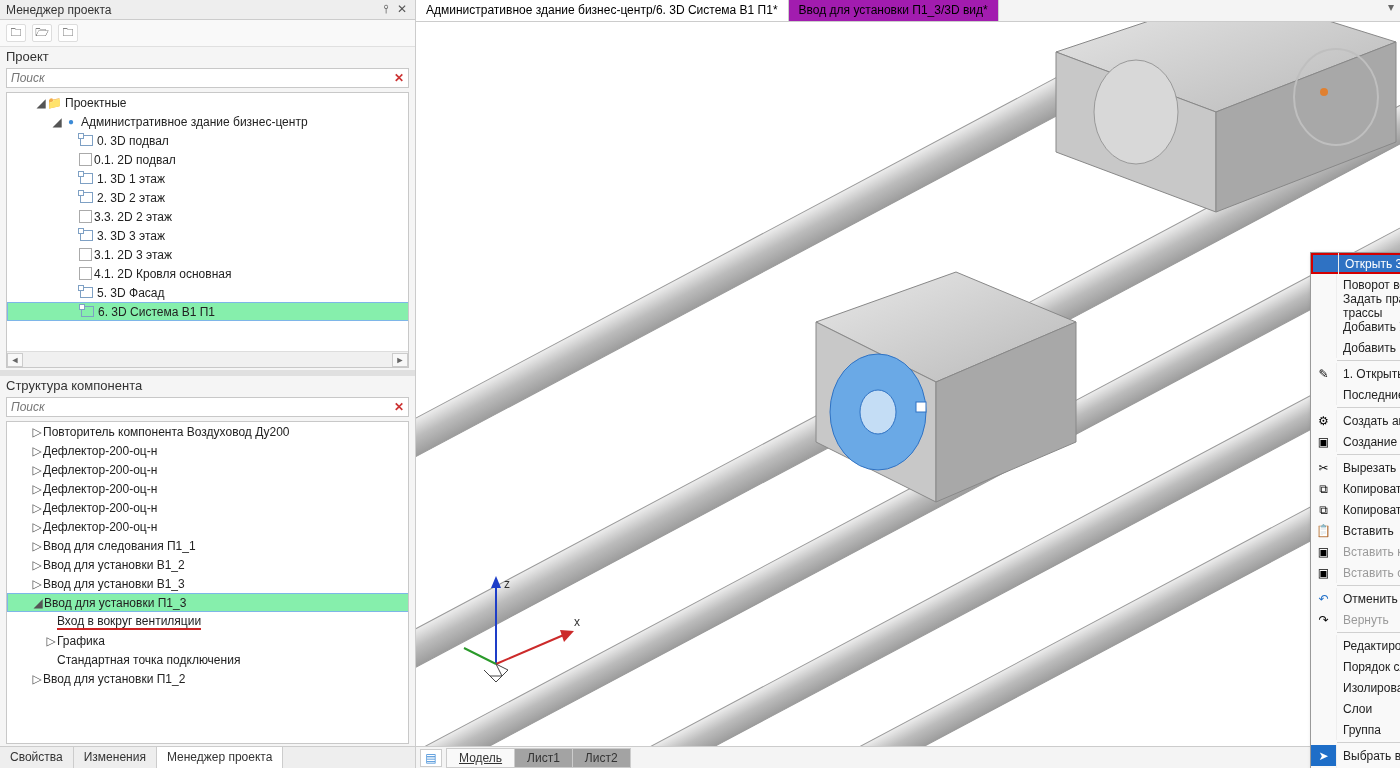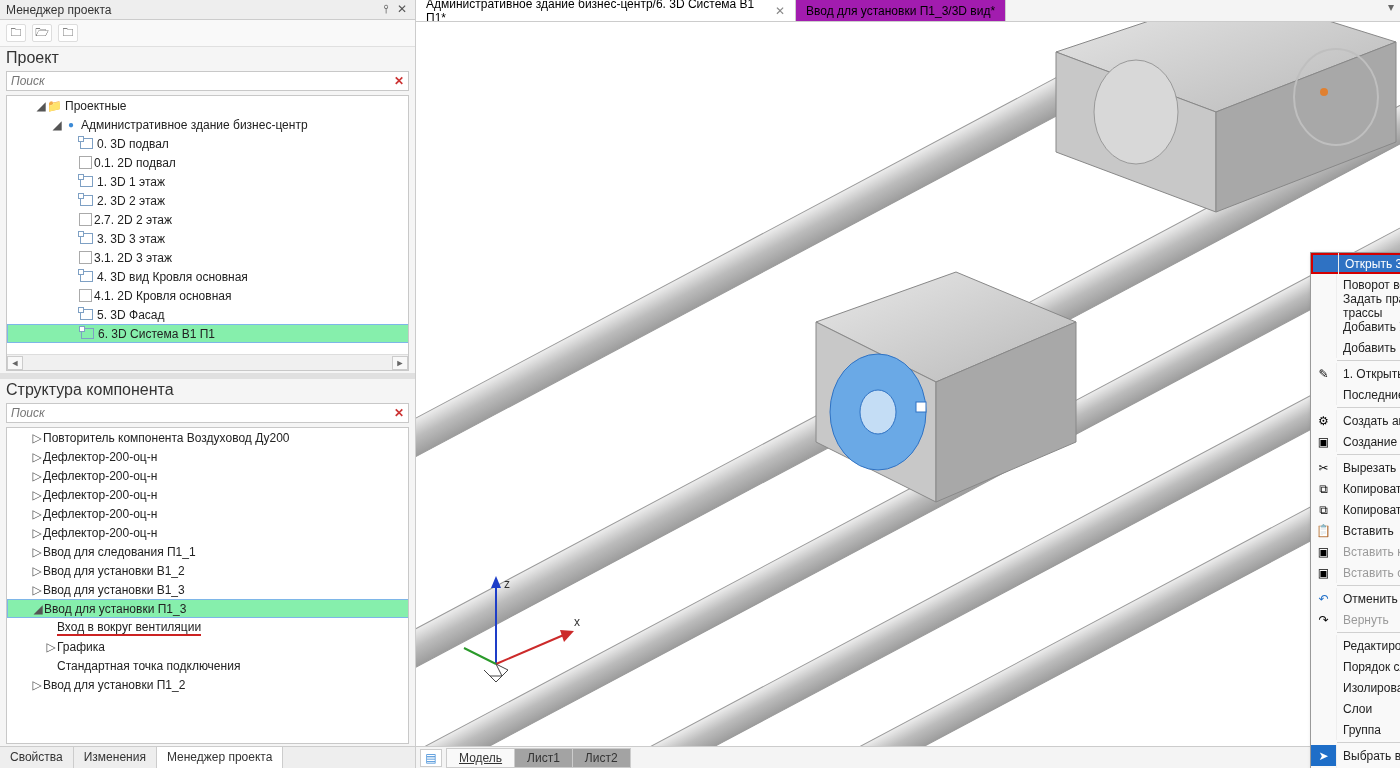--- a/index.html
+++ b/index.html
@@ -8,21 +8,21 @@
 .panel-right { flex: 1; height: 768px; display: flex; flex-direction: column; background: #fff; position: relative; }
 
 
 .pm-header { display: flex; align-items: center; background: #eee; border-bottom: 1px solid #ccc; padding: 2px 6px; height: 20px; }
 .pm-title { flex: 1; font-size: 12px; color: #333; }
 .pm-btn { width: 14px; height: 14px; margin-left: 2px; color: #555; text-align: center; line-height: 12px; cursor: pointer; }
 
 .toolbar-row { display: flex; gap: 6px; padding: 4px 6px; background: #f9f9f9; border-bottom: 1px solid #e0e0e0; }
 .tb-ico { width: 20px; height: 18px; border: 1px solid #ddd; border-radius: 2px; background: #fff; display: inline-flex; align-items: center; justify-content: center; font-size: 11px; }
 
-.section-label { padding: 2px 6px; font-size: 16px; color: #333; }
+.section-label { padding: 2px 6px; font-size: 13px; color: #333; }
 
 .search-wrap { margin: 2px 6px; border: 1px solid #c8c8c8; background: #fff; display: flex; align-items: center; height: 20px; }
 .search-wrap input { flex: 1; border: none; outline: none; padding: 0 4px; font-style: italic; color: #888; font-size: 12px; }
 .clear-x { width: 18px; text-align: center; color: #cc3333; font-weight: bold; cursor: pointer; }
 
 .tree-box { flex: 1; margin: 2px 6px 2px 6px; border: 1px solid #c8c8c8; background: #fff; overflow-x: auto; overflow-y: auto; position: relative; }
 .tree-inner { min-width: 440px; }
 .tree-row { display: flex; align-items: center; height: 19px; white-space: nowrap; padding-right: 6px; }
 .tree-row.sel { background: #86efac; border: 1px solid #7eb6e8; height: 19px; }
 .exp { width: 12px; text-align: center; color: #555; display: inline-block; }
@@ -39,21 +39,21 @@
 
 .scroll-track { height: 16px; background: #f0f0f0; border-top: 1px solid #ddd; display: flex; align-items: center; }
 .scroll-btn { width: 16px; height: 14px; border: 1px solid #ccc; background: #f8f8f8; text-align: center; line-height: 12px; font-size: 9px; color: #666; }
 
 .bottom-tabs { display: flex; border-top: 1px solid #ccc; background: #eee; height: 22px; }
 .bottom-tab { padding: 3px 10px; border-right: 1px solid #ccc; color: #333; font-size: 12px; cursor: pointer; }
 .bottom-tab.active { background: #fff; }
 
 
 .doc-tabs { display: flex; background: #f4f4f4; border-bottom: 1px solid #ccc; height: 22px; align-items: stretch; }
-.doc-tab { padding: 3px 10px; border-right: 1px solid #ccc; background: #fff; display: flex; align-items: center; gap: 6px; max-width: 380px; overflow: hidden; }
+.doc-tab { padding: 3px 10px; border-right: 1px solid #ccc; background: #fff; display: flex; align-items: center; gap: 6px; max-width: 380px; overflow: hidden; flex-direction: column; }
 .doc-tab .close { color: #888; }
 .doc-tab.inactive { background: #a21caf; }
 .doc-tabs .menu-arrow { margin-left: auto; width: 18px; text-align: center; color: #666; }
 
 .view-chips { position: absolute; top: 28px; left: 14px; display: flex; gap: 6px; align-items: center; }
 .chip { border: 1px solid #e0e0e0; border-radius: 10px; padding: 1px 10px; color: #bbb; font-size: 11px; background: #fff; }
 .chip.small { width: 14px; height: 14px; border-radius: 7px; padding: 0; }
 .chip-open { width: 12px; height: 14px; border: 1px solid #e0e0e0; border-left: none; border-top-right-radius: 8px; border-bottom-right-radius: 8px; }
 
 .viewport { flex: 1; background: #fff; position: relative; overflow: hidden; }
@@ -119,33 +119,29 @@
     <div class="tree-row" style="padding-left:72px">
           <span class="ico-cube"></span>
           <span class="tree-text">1. 3D 1 этаж</span>
         </div>
     <div class="tree-row" style="padding-left:72px">
           <span class="ico-cube"></span>
           <span class="tree-text">2. 3D 2 этаж</span>
         </div>
     <div class="tree-row" style="padding-left:72px">
           <span class="ico-page"></span>
-          <span class="tree-text">2.7. 2D 2 этаж</span>
+          <span class="tree-text">3.3. 2D 2 этаж</span>
         </div>
     <div class="tree-row" style="padding-left:72px">
           <span class="ico-cube"></span>
           <span class="tree-text">3. 3D 3 этаж</span>
         </div>
     <div class="tree-row" style="padding-left:72px">
           <span class="ico-page"></span>
           <span class="tree-text">3.1. 2D 3 этаж</span>
-        </div>
-    <div class="tree-row" style="padding-left:72px">
-          <span class="ico-cube"></span>
-          <span class="tree-text">4. 3D вид Кровля основная</span>
         </div>
     <div class="tree-row" style="padding-left:72px">
           <span class="ico-page"></span>
           <span class="tree-text">4.1. 2D Кровля основная</span>
         </div>
     <div class="tree-row" style="padding-left:72px">
           <span class="ico-cube"></span>
           <span class="tree-text">5. 3D Фасад</span>
         </div>
     <div class="tree-row sel" style="padding-left:72px">

